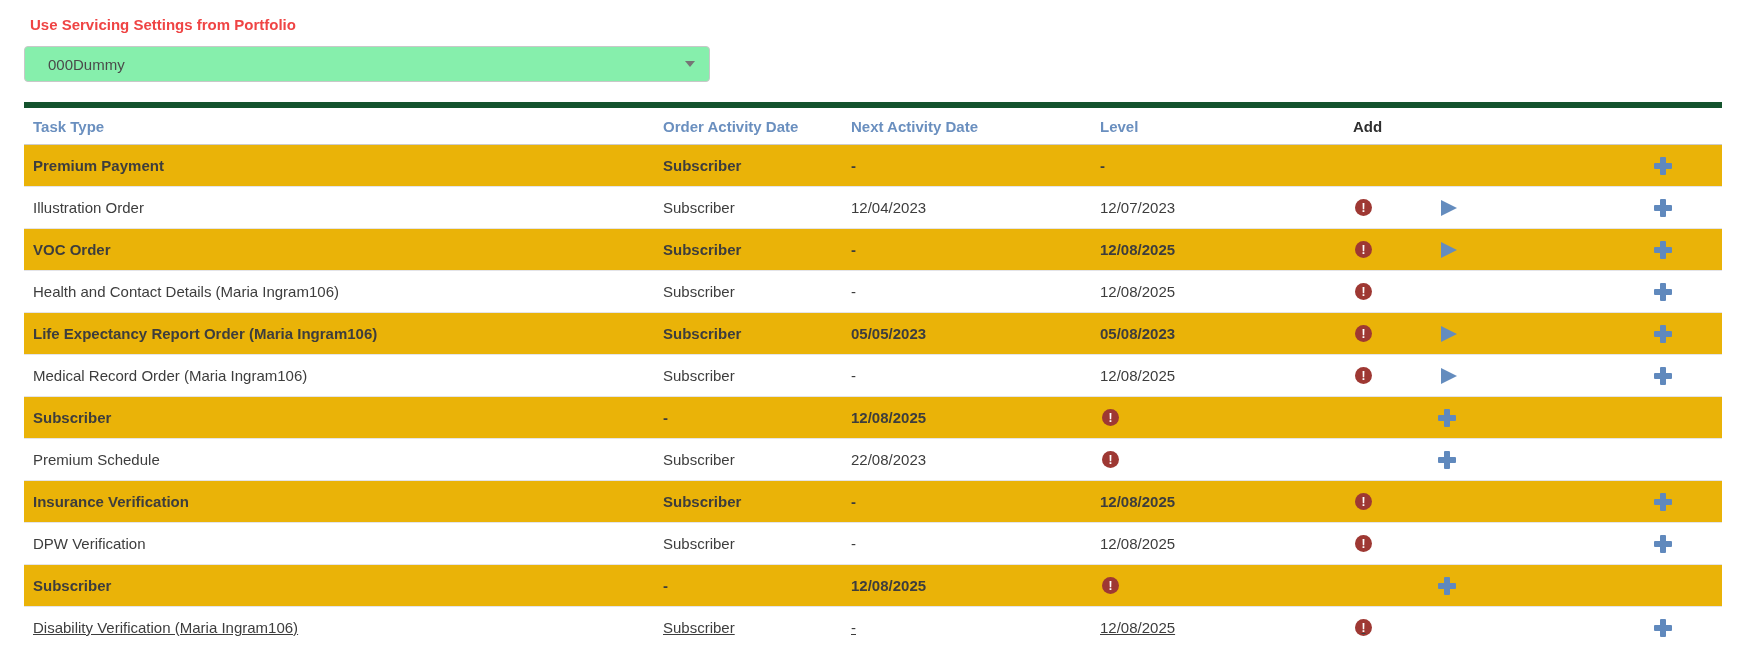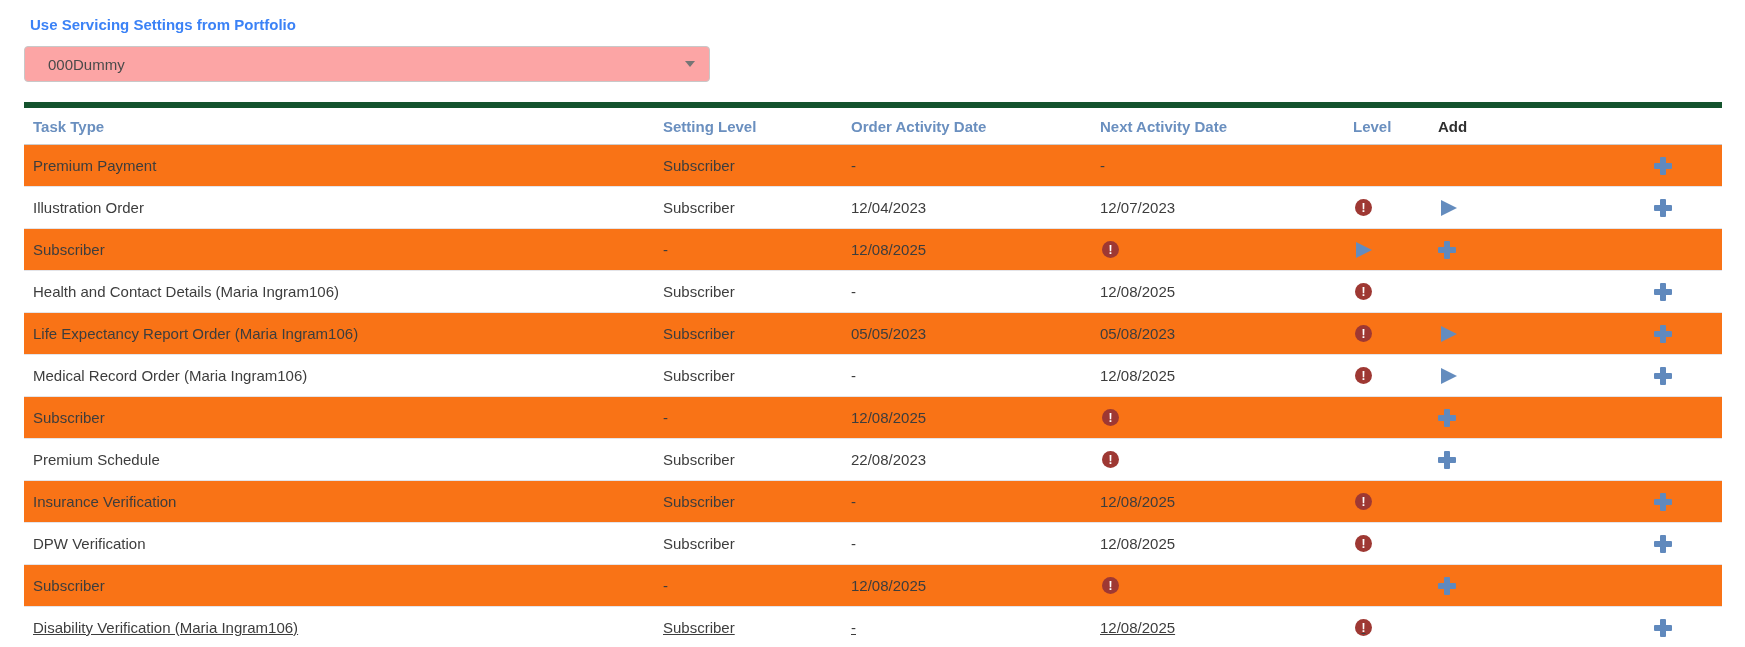--- a/index.html
+++ b/index.html
@@ -11,31 +11,31 @@
     background: #ffffff;
     font-family: "Liberation Sans", "DejaVu Sans", sans-serif;
     font-size: 15px;
     color: #3d3d3d;
   }
 
   
   .portfolio-label {
     margin: 16px 16px 0 30px;
     font-weight: bold;
-    color: #3b82f6;
+    color: #ef4444;
     font-size: 15px;
   }
   .portfolio-select {
     box-sizing: border-box;
     margin: 13px 0 0 24px;
     width: 686px;
     height: 36px;
     border: 1px solid #c8c8c8;
     border-radius: 4px;
-    background: #fca5a5;
+    background: #86efac;
     display: flex;
     align-items: center;
     padding: 0 14px 0 23px;
     cursor: pointer;
     color: #4a4a4a;
   }
   .portfolio-select .value { flex: 1 1 auto; }
   .chevron-down {
     width: 0; height: 0;
     border-left: 5px solid transparent;
@@ -61,21 +61,21 @@
     color: #2f2f2f;
     font-size: 15px;
   }
   .th.sortable { color: #6a8fbf; cursor: pointer; }
   .th:first-child, .td:first-child { padding-left: 9px; }
   .tr {
     height: 41px;
     border-bottom: 1px solid #e4e4e8;
   }
   .tr:last-child { border-bottom: none; text-decoration: underline; }
-  .tr.alt { background: #f97316; }
+  .tr.alt { background: #eab308; font-weight: bold; }
   .td { display: flex; align-items: center; color: #3d3d3d; }
 
   
   .alert-icon {
     position: relative;
     width: 17px; height: 17px;
     margin-left: 2px;
     border-radius: 50%;
     background: #9e3833;
     display: inline-flex;
@@ -121,21 +121,20 @@
   <div class="portfolio-label">Use Servicing Settings from Portfolio</div>
 
   <div class="portfolio-select">
     <span class="value">000Dummy</span>
     <span class="chevron-down"></span>
   </div>
 
   <div class="task-table">
     <div class="thead" id="thead">
         <div class="th sortable">Task Type</div>
-        <div class="th sortable">Setting Level</div>
         <div class="th sortable">Order Activity Date</div>
         <div class="th sortable">Next Activity Date</div>
         <div class="th sortable">Level</div>
         <div class="th">Add</div>
       </div>
     <div id="tbody">
         <div class="tr alt">
           <div class="td">Premium Payment</div>
           <div class="td">Subscriber</div>
           <div class="td">-</div>
@@ -161,20 +160,21 @@
             <div class="play-icon"></div>
           </div>
           <div class="td">
             <div class="plus-icon">
               <div class="ph"></div>
               <div class="pv"></div>
             </div>
           </div>
         </div>
         <div class="tr alt">
+          <div class="td">VOC Order</div>
           <div class="td">Subscriber</div>
           <div class="td">-</div>
           <div class="td">12/08/2025</div>
           <div class="td">
             <div class="alert-icon"></div>
           </div>
           <div class="td">
             <div class="play-icon"></div>
           </div>
           <div class="td">

